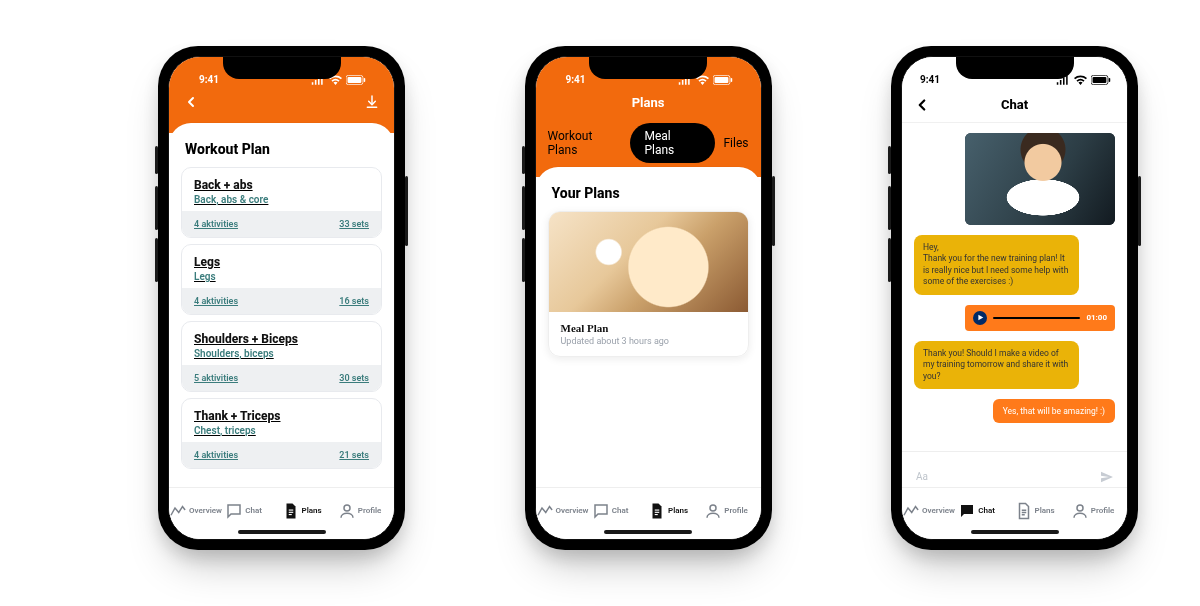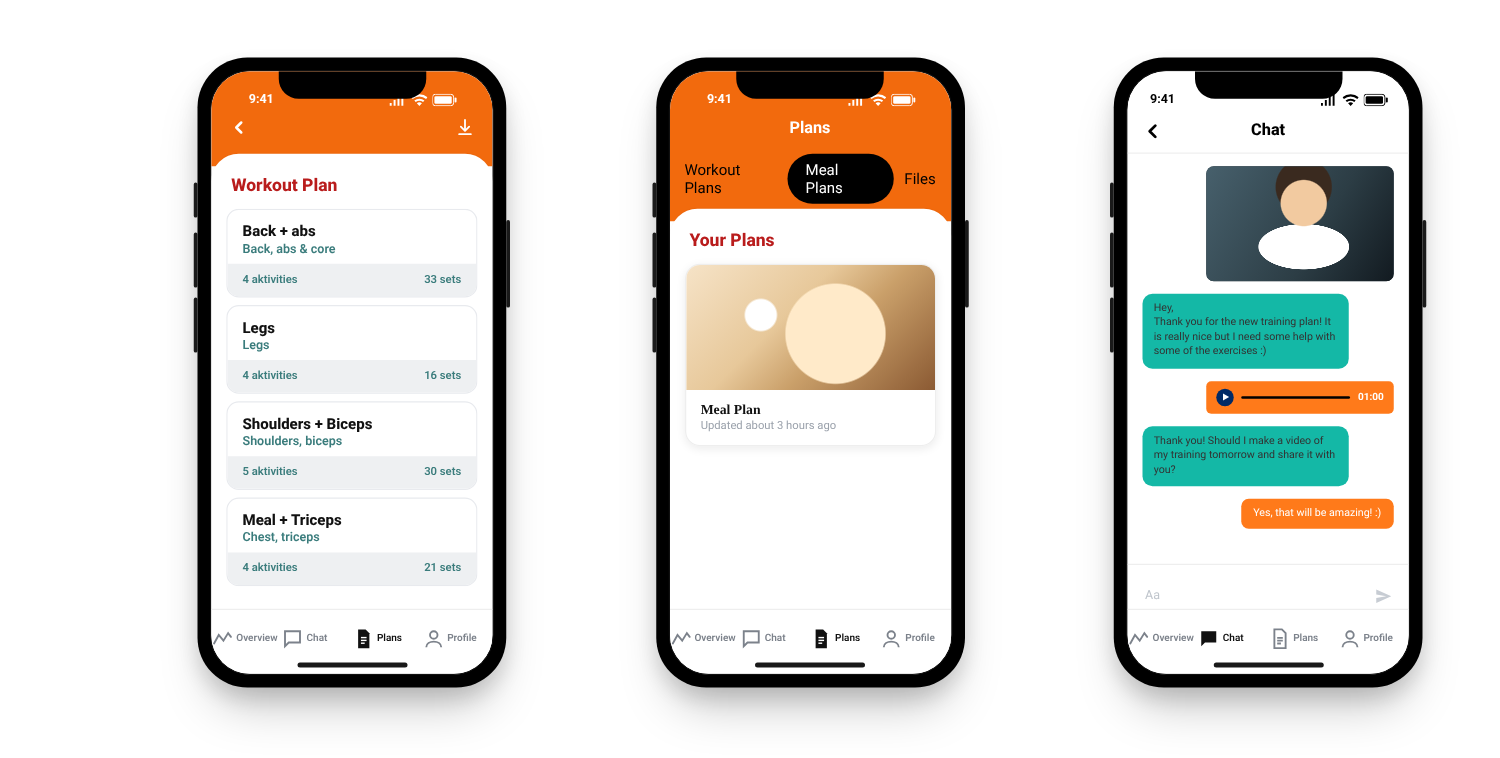--- a/index.html
+++ b/index.html
@@ -64,32 +64,32 @@
   .seg-btn.active{
     background:#000;color:#fff;padding:6px 14px;border-radius:999px;
   }
   
   .sheet{
     background:#fff;border-top-left-radius:22px;border-top-right-radius:22px;
     margin-top:-10px;padding:12px 12px 0 12px;flex:1;overflow:hidden;
     box-shadow:0 -1px 0 rgba(0,0,0,.02);
     display:flex;flex-direction:column;
   }
-  .sheet-title{font-size:14px;font-weight:800;color:#b91c1c;margin:6px 4px 10px 4px;}
+  .sheet-title{font-size:14px;font-weight:800;color:#000000;margin:6px 4px 10px 4px;}
   
   .wlist{display:flex;flex-direction:column;gap:6px;overflow:hidden;}
   .wcard{
     background:#fff;border-radius:10px;border:1px solid var(--divider);overflow:hidden;
   }
-  .wcard .top{padding:10px 12px 6px 12px;}
+  .wcard .top{padding:10px 12px 6px 12px;text-decoration:underline;}
   .wcard .name{font-size:12px;font-weight:800;color:#111;}
   .wcard .sub{font-size:10px;font-weight:600;color:var(--teal);margin-top:2px;}
   .wcard .meta{
     display:flex;justify-content:space-between;padding:8px 12px;background:var(--grey-light);
-    font-size:9px;color:var(--teal);font-weight:600;
+    font-size:9px;color:var(--teal);font-weight:600;text-decoration:underline;
   }
   
   .mcard{
     border-radius:12px;overflow:hidden;box-shadow:0 2px 8px rgba(0,0,0,0.08);border:1px solid #eee;
   }
   .mcard .img{
     height:100px;position:relative;background:
       radial-gradient(circle at 30% 40%,#fff 0 8%,transparent 9%),
       radial-gradient(circle at 60% 55%,#ffeac9 0 30%,transparent 31%),
       linear-gradient(135deg,#f6e3c7 0%,#e7c89a 40%,#caa06a 60%,#8b5a33 100%);
@@ -109,21 +109,21 @@
     align-self:flex-end;width:150px;height:92px;border-radius:6px;background:#1a2a33;position:relative;overflow:hidden;
   }
   .video-thumb::before{content:"";position:absolute;inset:0;
     background:
       radial-gradient(circle at 52% 32%,#f2caa0 0 18px,transparent 19px),
       radial-gradient(circle at 52% 18%,#3a2a1f 0 22px,transparent 23px),
       radial-gradient(ellipse 60px 30px at 52% 70%,#fff 0 60%,transparent 61%),
       linear-gradient(120deg,#47606c 0%,#2c3d45 60%,#121a20 100%);
   }
   .bubble-in{
-    align-self:flex-start;max-width:82%;background:#14b8a6;color:#333;border-radius:8px;padding:7px 9px;font-size:8.5px;line-height:1.35;
+    align-self:flex-start;max-width:82%;background:#eab308;color:#333;border-radius:8px;padding:7px 9px;font-size:8.5px;line-height:1.35;
   }
   .bubble-out{
     align-self:flex-end;max-width:82%;background:var(--orange2);color:#fff;border-radius:6px;padding:7px 10px;font-size:8.5px;
   }
   .audio{
     align-self:flex-end;width:150px;height:26px;background:var(--orange2);border-radius:4px;display:flex;align-items:center;padding:0 8px;gap:6px;color:#fff;font-size:8px;position:relative;
   }
   .audio .play{
     width:14px;height:14px;border-radius:50%;background:#002a66;display:flex;align-items:center;justify-content:center;
   }
@@ -224,21 +224,21 @@
                 <div class="name">Shoulders + Biceps</div>
                 <div class="sub">Shoulders, biceps</div>
               </div>
             <div class="meta">
                 <span>5 aktivities</span>
                 <span>30 sets</span>
               </div>
           </div>
           <div class="wcard">
             <div class="top">
-                <div class="name">Meal + Triceps</div>
+                <div class="name">Thank + Triceps</div>
                 <div class="sub">Chest, triceps</div>
               </div>
             <div class="meta">
                 <span>4 aktivities</span>
                 <span>21 sets</span>
               </div>
           </div>
         </div>
       </div>
 

